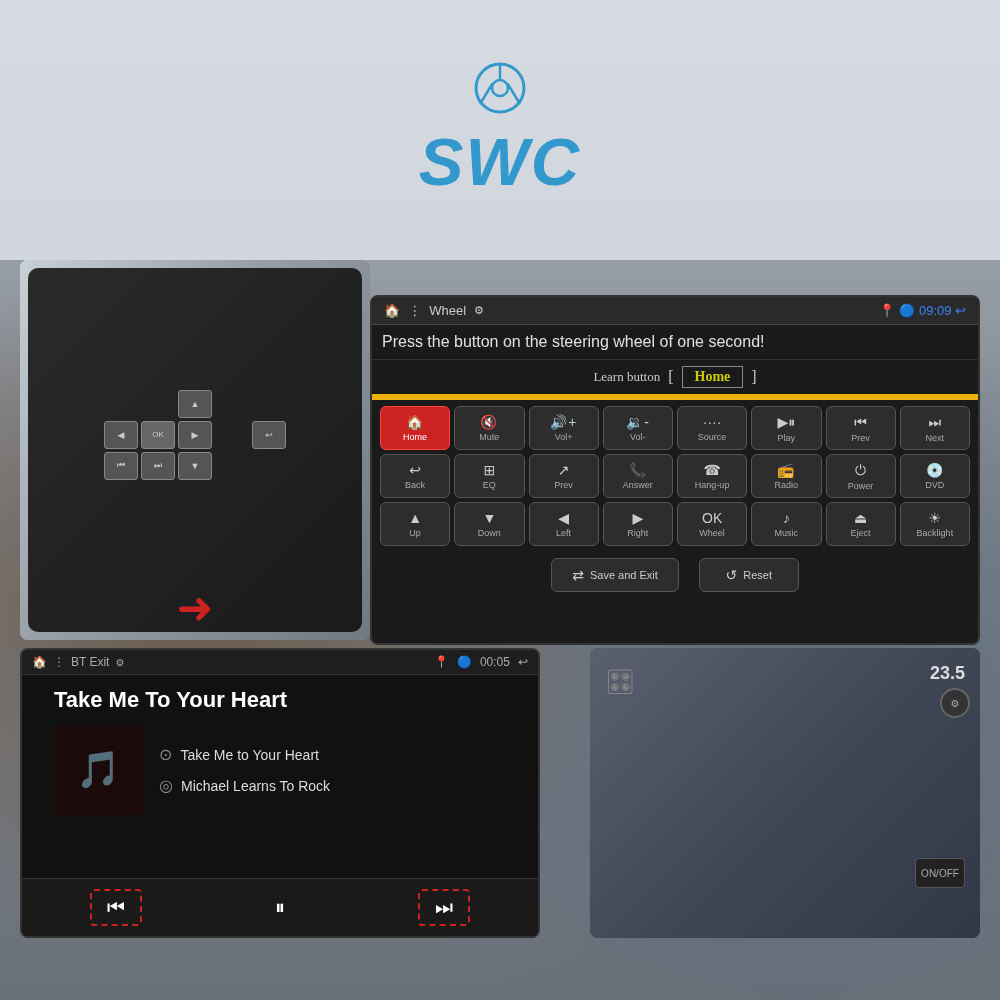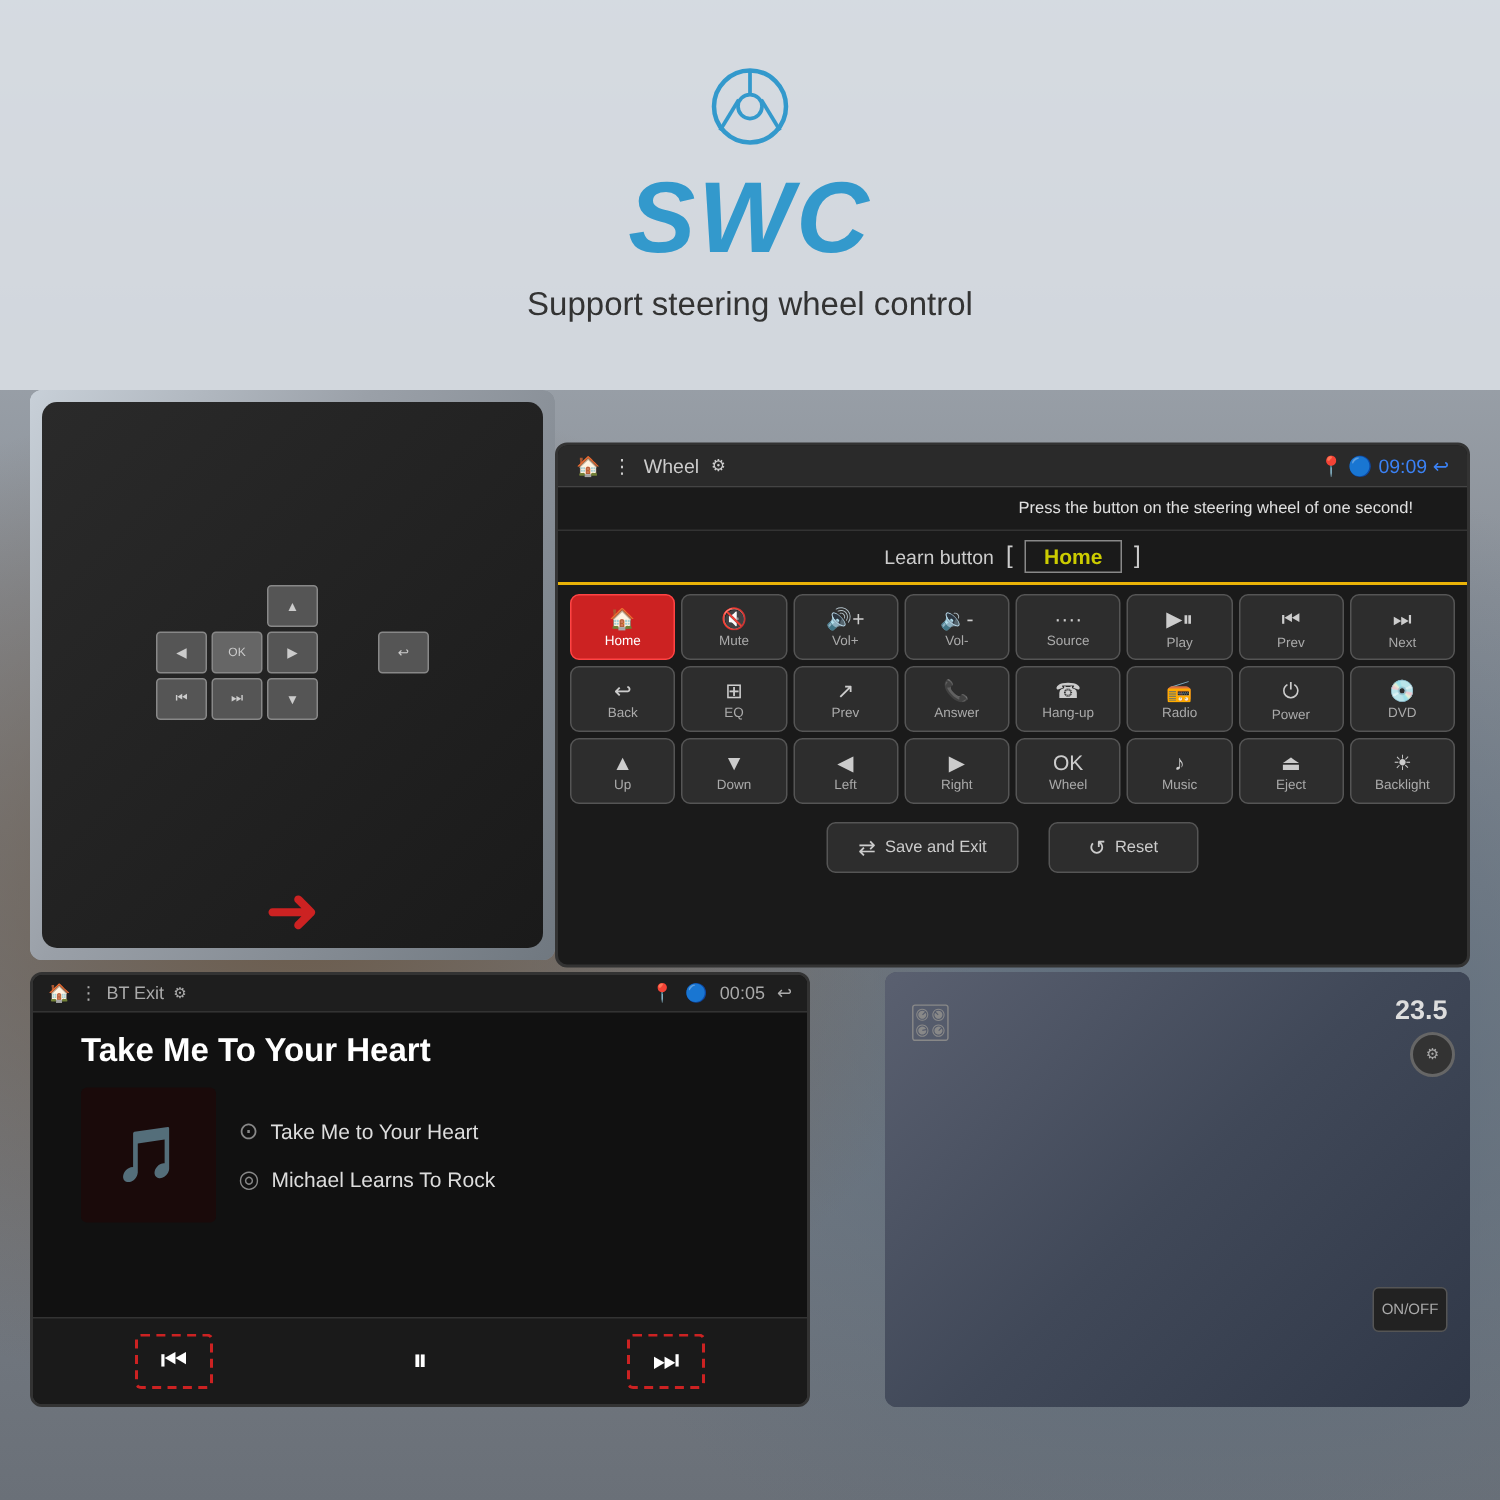--- a/index.html
+++ b/index.html
@@ -102,37 +102,38 @@
       font-size: 13px;
     }
 
     .panel-header-right {
       color: #3b82f6;
       font-size: 13px;
     }
 
     .panel-status-bar {
       background: #1a1a1a;
-      padding: 8px 36px;
-      text-align: right;
+      padding: 8px 10px;
+      text-align: left;
       color: #e0e0e0;
-      font-size: 11px;
+      font-size: 16px;
       border-bottom: 1px solid #333;
     }
 
     .panel-learn {
       background: #1a1a1a;
       padding: 6px 20px;
       display: flex;
       align-items: center;
       justify-content: center;
       gap: 8px;
       color: #ccc;
       font-size: 13px;
-      border-bottom: 2px solid #eab308;
+      border-bottom: 6px solid #eab308;
+      font-family: Liberation Serif, serif;
     }
 
     .learn-bracket {
       color: #ccc;
       font-size: 16px;
     }
 
     .learn-home {
       color: #cccc00;
       font-size: 14px;
@@ -348,21 +349,20 @@
   <div style="margin-bottom:4px;">
     <svg width="54" height="54" viewBox="0 0 54 54" fill="none" xmlns="http://www.w3.org/2000/svg">
       <circle cx="27" cy="27" r="24" stroke="#3399cc" stroke-width="3" fill="none"></circle>
       <circle cx="27" cy="27" r="8" stroke="#3399cc" stroke-width="2.5" fill="none"></circle>
       <line x1="27" y1="19" x2="27" y2="3" stroke="#3399cc" stroke-width="2.5"></line>
       <line x1="19.5" y1="22.5" x2="7" y2="43" stroke="#3399cc" stroke-width="2.5"></line>
       <line x1="34.5" y1="22.5" x2="47" y2="43" stroke="#3399cc" stroke-width="2.5"></line>
     </svg>
   </div>
   <div class="swc-title">SWC</div>
-  <div class="swc-subtitle">Support steering wheel control</div>
 </div>
 
 <div class="steering-area">
 
   <div style="position:relative; width:100%; height:100%; background: linear-gradient(120deg, #c8d0d8 0%, #9aa0a8 40%, #707880 100%); display:flex; align-items:center; justify-content:center;">
 
     <div style="position:absolute; inset:8px; background: linear-gradient(135deg, #2a2a2a 0%, #1a1a1a 100%); border-radius:10px; overflow:hidden; display:flex; align-items:center; justify-content:center;">
 
       <div style="display:grid; grid-template-columns: repeat(5, 34px); grid-template-rows: repeat(4, 28px); gap:3px; padding:12px;">
         <div style="grid-column:3; background:#555; border-radius:3px; border:1px solid #888; display:flex;align-items:center;justify-content:center; color:#ccc; font-size:9px;">▲</div>

